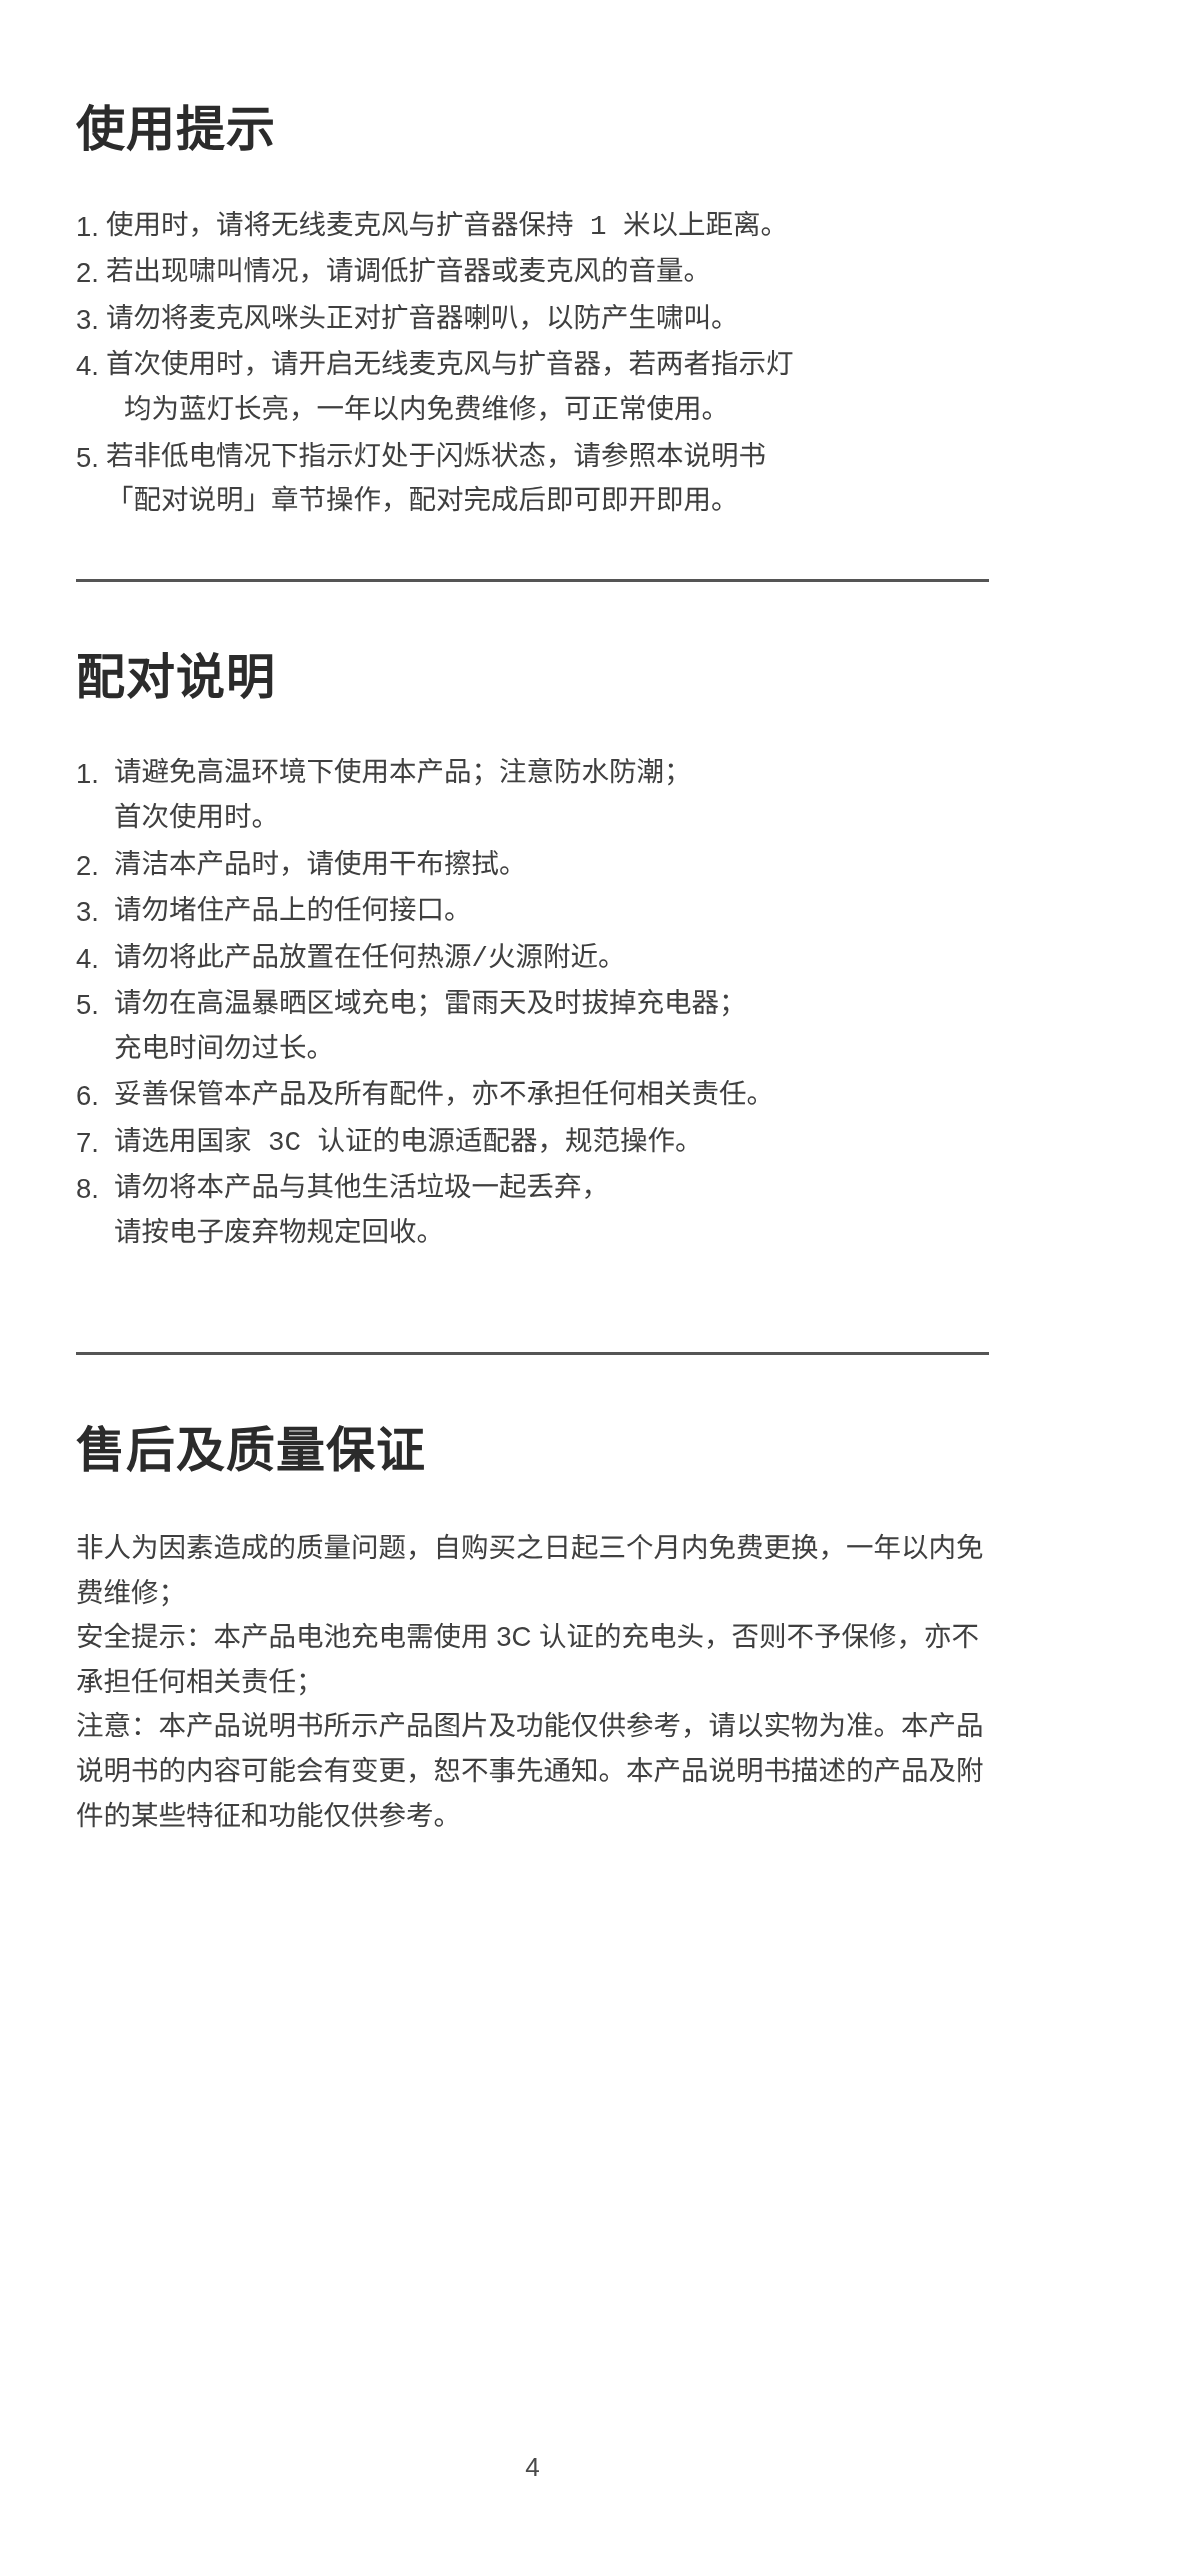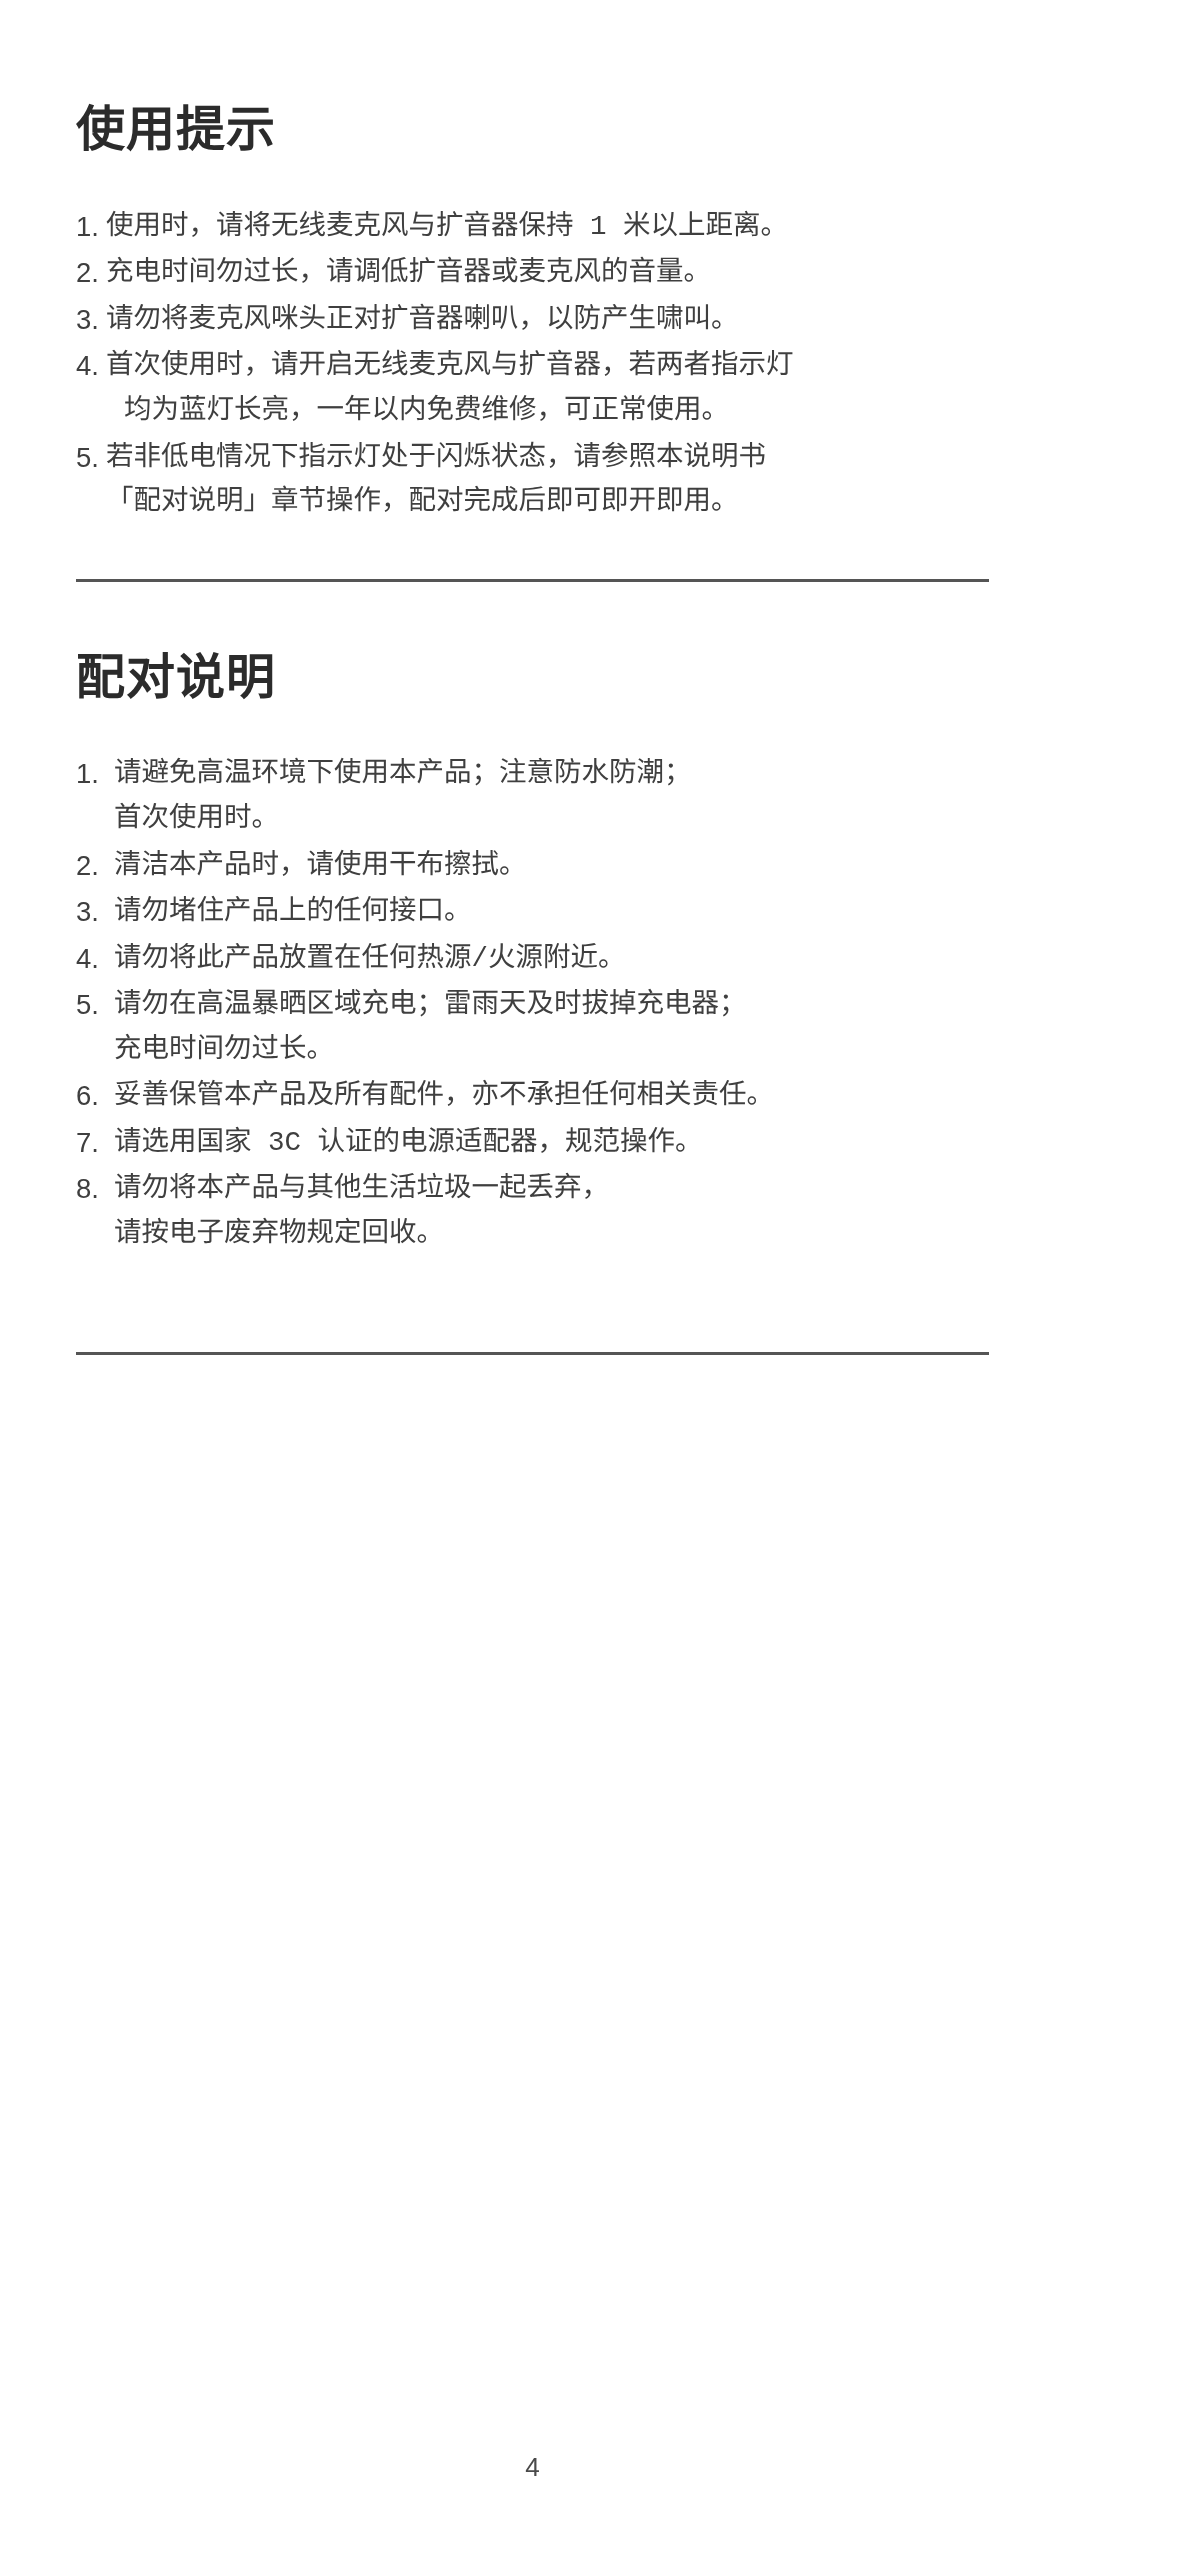--- a/index.html
+++ b/index.html
@@ -102,21 +102,21 @@
     <ul class="list tight">
       <li>
         <span class="num">1.</span>
         <span class="txt">
           <span class="cont">使用时，请将无线麦克风与扩音器保持 1 米以上距离。</span>
         </span>
       </li>
       <li>
         <span class="num">2.</span>
         <span class="txt">
-          <span class="cont">充电时间勿过长，请调低扩音器或麦克风的音量。</span>
+          <span class="cont">若出现啸叫情况，请调低扩音器或麦克风的音量。</span>
         </span>
       </li>
       <li>
         <span class="num">3.</span>
         <span class="txt">
           <span class="cont">请勿将麦克风咪头正对扩音器喇叭，以防产生啸叫。</span>
         </span>
       </li>
       <li>
         <span class="num">4.</span>
@@ -192,16 +192,24 @@
           <span class="cont">请按电子废弃物规定回收。</span>
         </span>
       </li>
     </ul>
   </section>
 
   <div class="gap-before-rule"></div>
   <hr class="divider">
   <div class="gap-after-rule"></div>
 
+  <section class="section">
+    <h1 class="section-title">售后及质量保证</h1>
+    <div class="para">
+      <p>非人为因素造成的质量问题，自购买之日起三个月内免费更换，一年以内免费维修；</p>
+      <p>安全提示：本产品电池充电需使用 3C 认证的充电头，否则不予保修，亦不承担任何相关责任；</p>
+      <p>注意：本产品说明书所示产品图片及功能仅供参考，请以实物为准。本产品说明书的内容可能会有变更，恕不事先通知。本产品说明书描述的产品及附件的某些特征和功能仅供参考。</p>
+    </div>
+  </section>
 
   <div class="page-number">4</div>
 
 </div>
 
 </body></html>

